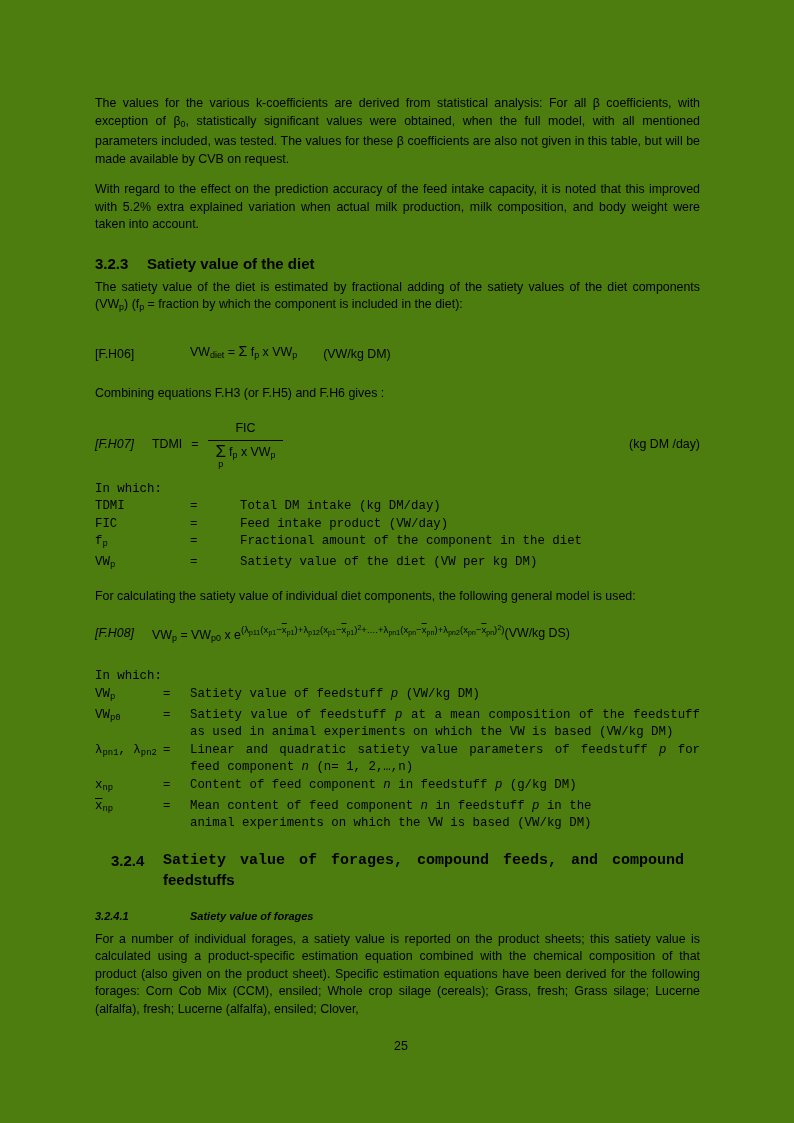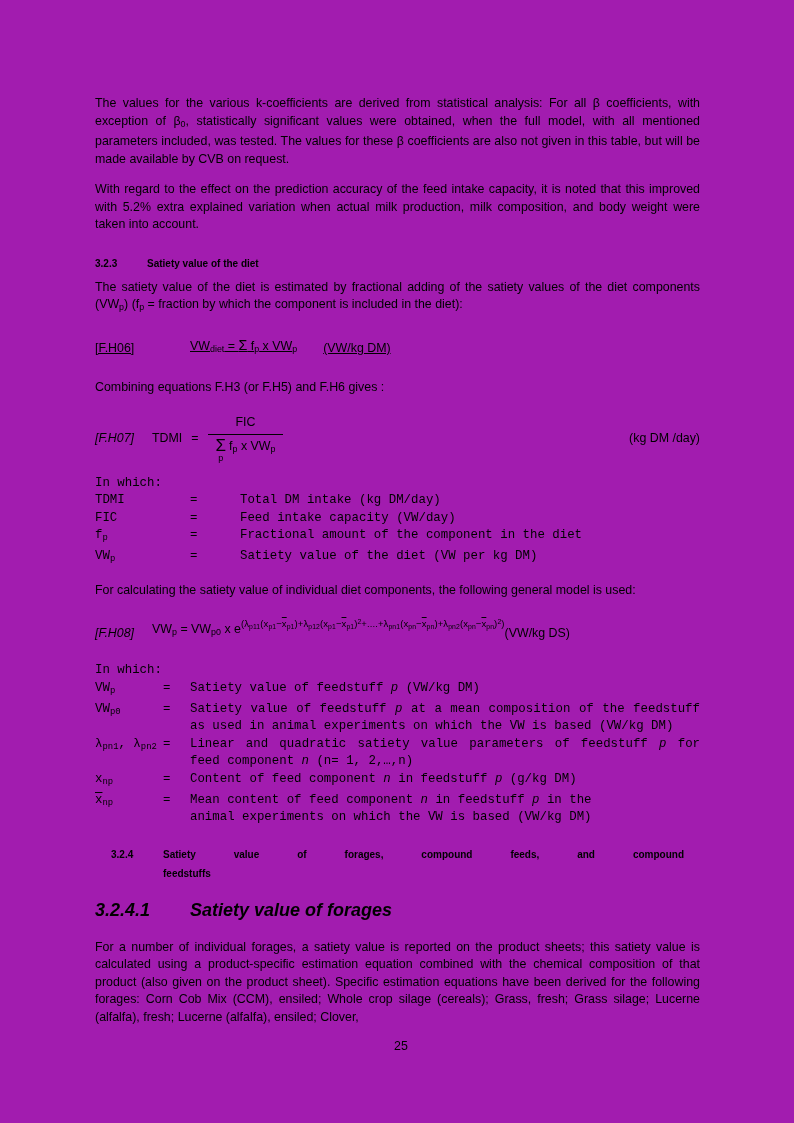--- a/index.html
+++ b/index.html
@@ -1,56 +1,56 @@
 <!DOCTYPE html>
 <html><head>
 <meta charset="utf-8">
 <style>
   * { margin:0; padding:0; box-sizing:border-box; }
   html, body { background:#ffffff; }
   .page {
     position:relative;
     width:794px; height:1123px;
-    background:#a21caf; color:#000;
+    background:#4d7c0f; color:#000;
     font-family:"Liberation Sans","DejaVu Sans",sans-serif;
     font-size:12.4px; line-height:17.5px;
     padding:95px 94px 0 95px;
     overflow:hidden;
   }
   .para { text-align:justify; margin-bottom:13px; }
   .p-comb { margin-bottom:18px; }
   .last-para { margin-bottom:12px; }
 
   
   .rt-sub { font-size:0.72em; vertical-align:-0.28em; }
   .rt-sup { font-size:0.72em; vertical-align:0.5em; }
   .rt-i   { font-style:italic; }
   .rt-ov  { text-decoration:overline; }
   .rt-sigma { font-size:1.15em; }
 
   
-  .heading { display:flex; font-weight:bold; font-size:10px; line-height:19px; }
+  .heading { display:flex; font-weight:bold; font-size:15px; line-height:19px; }
   .h2-323 { margin:20px 0 6px; }
   .h2-324 { margin:18px 16px 0; }
   .h-num { flex:0 0 52px; }
   .h-title-block { flex:1; }
-  .h-line1 { display:block; text-align:justify; text-align-last:justify; }
+  .h-line1 { display:block; text-align:justify; text-align-last:justify;font-family:Liberation Mono, monospace; }
   .h-line2 { display:block; }
-  .subheading { display:flex; font-weight:bold; font-style:italic; font-size:18px; line-height:18px; margin:18px 0 20px; }
+  .subheading { display:flex; font-weight:bold; font-style:italic; font-size:11px; line-height:18px; margin:18px 0 6px; }
   .subheading .h-num { flex:0 0 95px; }
 
   
   .eq-row { display:flex; align-items:center; }
   .eq-tag { flex:0 0 95px; }
   .eq-tag.narrow { flex:0 0 57px;font-style:italic; }
-  .eq-h06 { margin:20px 0 20px;text-decoration:underline; }
+  .eq-h06 { margin:26px 0 20px; }
   .eq-h06 .eq-unit { margin-left:26px; }
   .eq-h07 { margin:0 0 12px; }
   .eq-h07 .eq-unit { margin-left:auto; }
-  .eq-h08 { margin:8px 0 20px; align-items:flex-end; }
+  .eq-h08 { margin:8px 0 20px; align-items:center; }
   .eq-h08 .eq-unit { white-space:nowrap; }
   .eq-lhs { margin-right:9px; }
   .eq-equals { margin-right:9px; }
 
   .fraction { display:inline-flex; flex-direction:column; align-items:center; }
   .frac-num { line-height:15px; padding-bottom:4px; }
   .frac-den { border-top:1px solid #000; padding:4px 8px 0; display:inline-flex; align-items:flex-start; line-height:15px; }
   .sigma-block { display:inline-flex; flex-direction:column; align-items:center; margin-right:3px; }
   .sigma-symbol { font-size:17px; line-height:14px; }
   .sigma-index { font-size:9px; line-height:10px; }
@@ -110,21 +110,21 @@
 
   <div class="in-which">
     <div class="iw-label">In which:</div>
     <div class="def-grid def-grid-1">
       <span class="def-term"><span>TDMI</span></span>
       <span class="def-eq">=</span>
       <span class="def-text"><span>Total DM intake (kg DM/day)</span></span>
 
       <span class="def-term"><span>FIC</span></span>
       <span class="def-eq">=</span>
-      <span class="def-text"><span>Feed intake capacity (VW/day)</span></span>
+      <span class="def-text"><span>Feed intake product (VW/day)</span></span>
 
       <span class="def-term"><span>f</span><span class="rt-sub">p</span></span>
       <span class="def-eq">=</span>
       <span class="def-text"><span>Fractional amount of the component in the diet</span></span>
 
       <span class="def-term"><span>VW</span><span class="rt-sub">p</span></span>
       <span class="def-eq">=</span>
       <span class="def-text"><span>Satiety value of the diet (VW per kg DM)</span></span>
     </div>
   </div>

